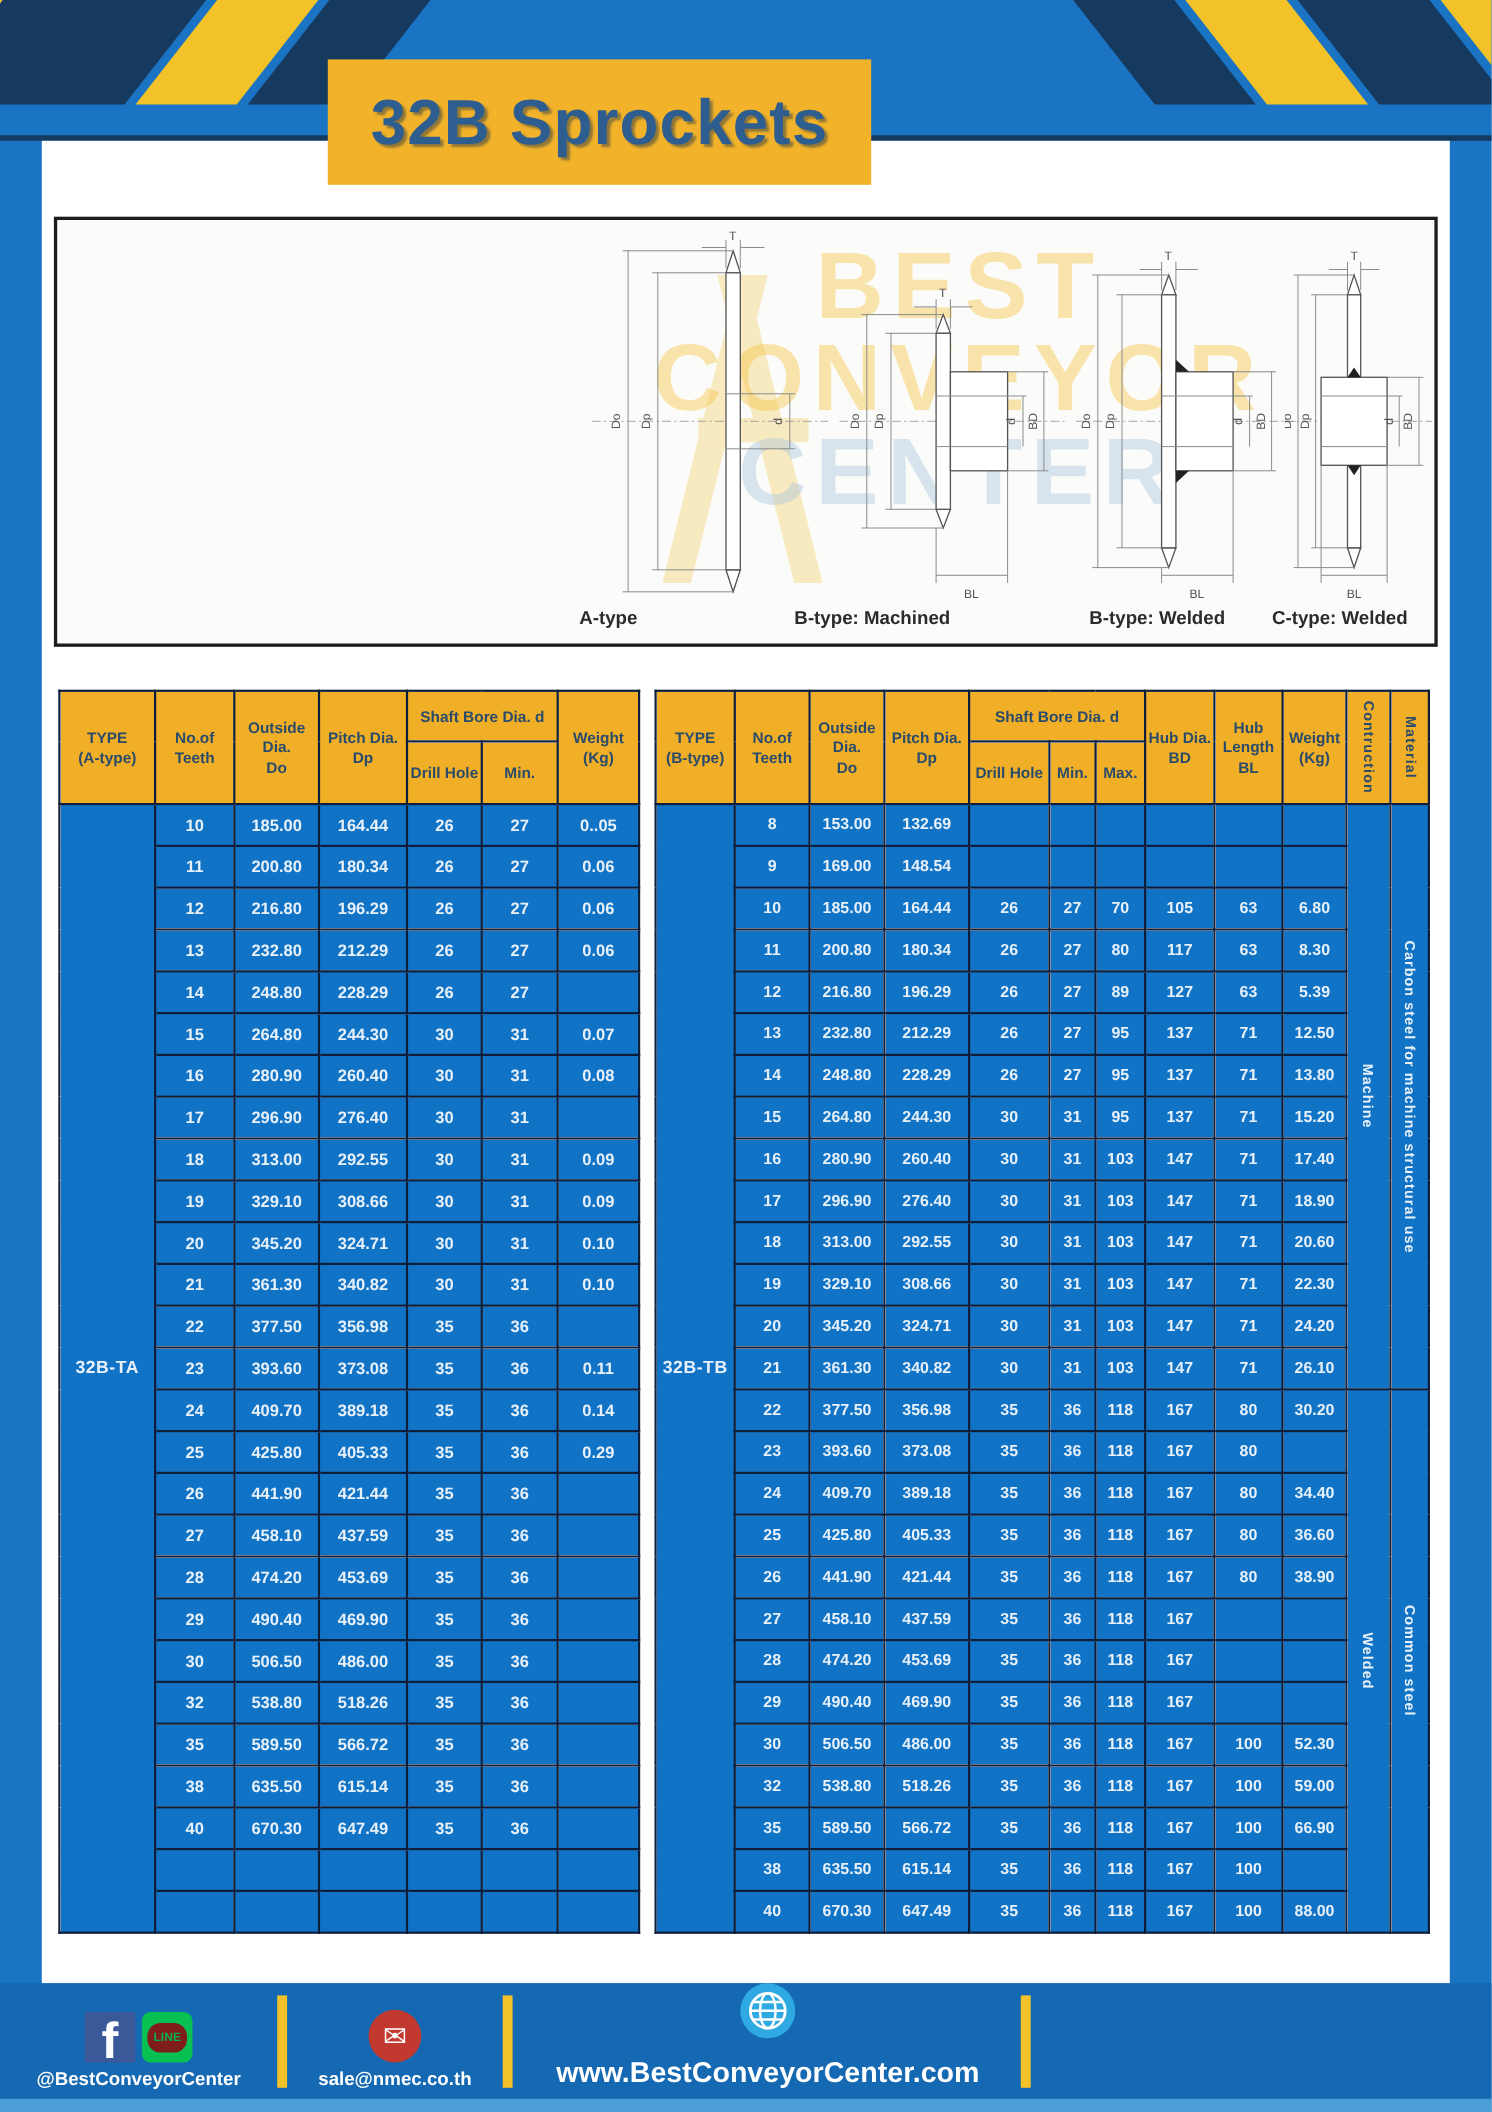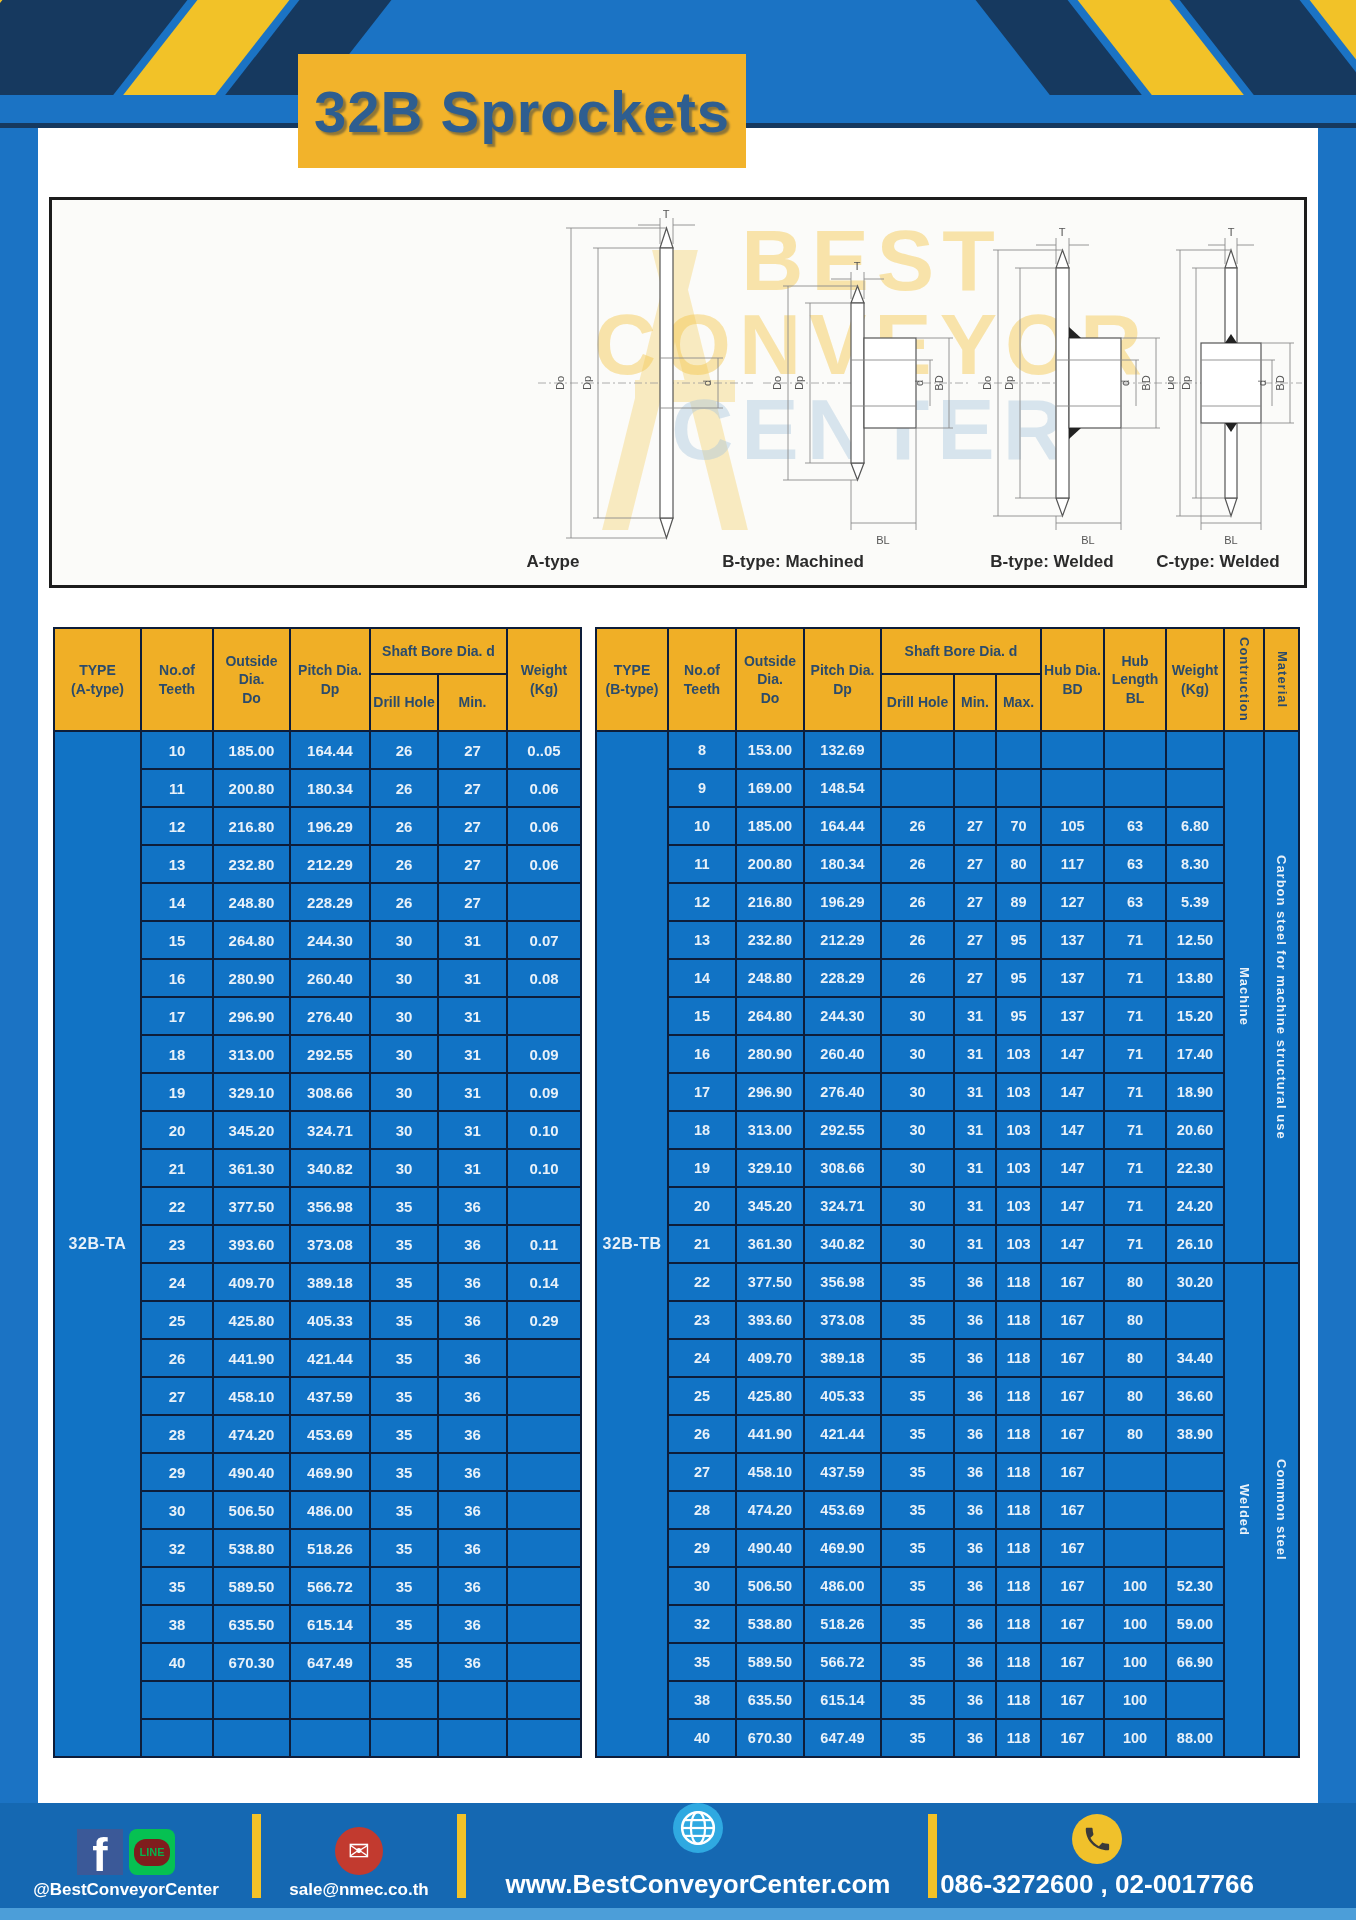--- a/index.html
+++ b/index.html
@@ -13,21 +13,21 @@
   
   .band { position:absolute; left:0; top:0; width:1356px; height:128px; background:#1B73C4; overflow:hidden; border-bottom:5px solid #16395F; }
   .stripe { position:absolute; top:-12px; height:107px; }
   .sl { transform:skewX(-38deg); }
   .sr { transform:skewX(38deg); }
   .navy { background:#16395F; }
   .gold { background:#F2C228; }
   
   .white-page { position:absolute; left:38px; top:128px; width:1280px; height:1675px; background:#ffffff; }
   
-  .title-box { position:absolute; left:298px; top:54px; width:448px; height:114px; background:#F2B32B; display:flex; align-items:center; justify-content:center; z-index:6; }
+  .title-box { position:absolute; left:298px; top:54px; width:494px; height:114px; background:#F2B32B; display:flex; align-items:center; justify-content:center; z-index:6; }
   .title-text { font-size:58px; font-weight:700; color:#2E5E90; letter-spacing:1px; text-shadow:3px 3px 2px rgba(22,45,72,.45); }
   
   .diagram-box { position:absolute; left:49px; top:197px; width:1258px; height:391px; background:#FBFBF9; border:3px solid #1c1c1c; z-index:2; overflow:hidden; }
   .watermark { position:absolute; left:500px; top:18px; width:640px; text-align:center; z-index:0; opacity:.42; line-height:.98; letter-spacing:8px; font-weight:700; }
   .watermark .w1, .watermark .w2 { font-size:86px; color:#F4C440; display:block; }
   .watermark .w3 { font-size:86px; color:#A8C6DD; display:block; }
   .wm-mark { position:absolute; left:575px; top:50px; width:120px; height:290px; z-index:0; opacity:.30; }
   .wm-mark div { position:absolute; background:#F4C440; }
   .specs { position:absolute; left:39px; top:100px; z-index:2; font-size:20px; font-weight:700; color:#174F7C; line-height:37px; white-space:nowrap; }
   .fig { position:absolute; top:8px; z-index:1; }
@@ -873,24 +873,14 @@
           <ellipse cx="12" cy="12" rx="4.5" ry="10" fill="none" stroke="#fff" stroke-width="1.4"></ellipse>
           <line x1="2" y1="12" x2="22" y2="12" stroke="#fff" stroke-width="1.4"></line>
           <line x1="3.2" y1="7" x2="20.8" y2="7" stroke="#fff" stroke-width="1.4"></line>
           <line x1="3.2" y1="17" x2="20.8" y2="17" stroke="#fff" stroke-width="1.4"></line>
         </svg>
       </div>
     </div>
     <span class="flabel">www.BestConveyorCenter.com</span>
   </div>
   <div class="fdiv"></div>
-  <div class="fgroup g4">
-    <div class="ficons">
-      <div class="icon-phone">
-        <svg width="30" height="30" viewBox="0 0 24 24">
-          <path fill="#3a3a3a" d="M6.6 10.8c1.5 3 3.9 5.4 6.9 6.9l2.3-2.3c.3-.3.7-.4 1.1-.2 1.2.4 2.5.6 3.8.6.6 0 1 .4 1 1V20c0 .6-.4 1-1 1C10.6 21 3 13.4 3 4c0-.6.4-1 1-1h3.5c.6 0 1 .4 1 1 0 1.3.2 2.6.6 3.8.1.4 0 .8-.2 1.1l-2.3 2.3z"></path>
-        </svg>
-      </div>
-    </div>
-    <span class="flabel">086-3272600 , 02-0017766</span>
-  </div>
 </div>
 <div class="footer-strip"></div>
 
 </body></html>

